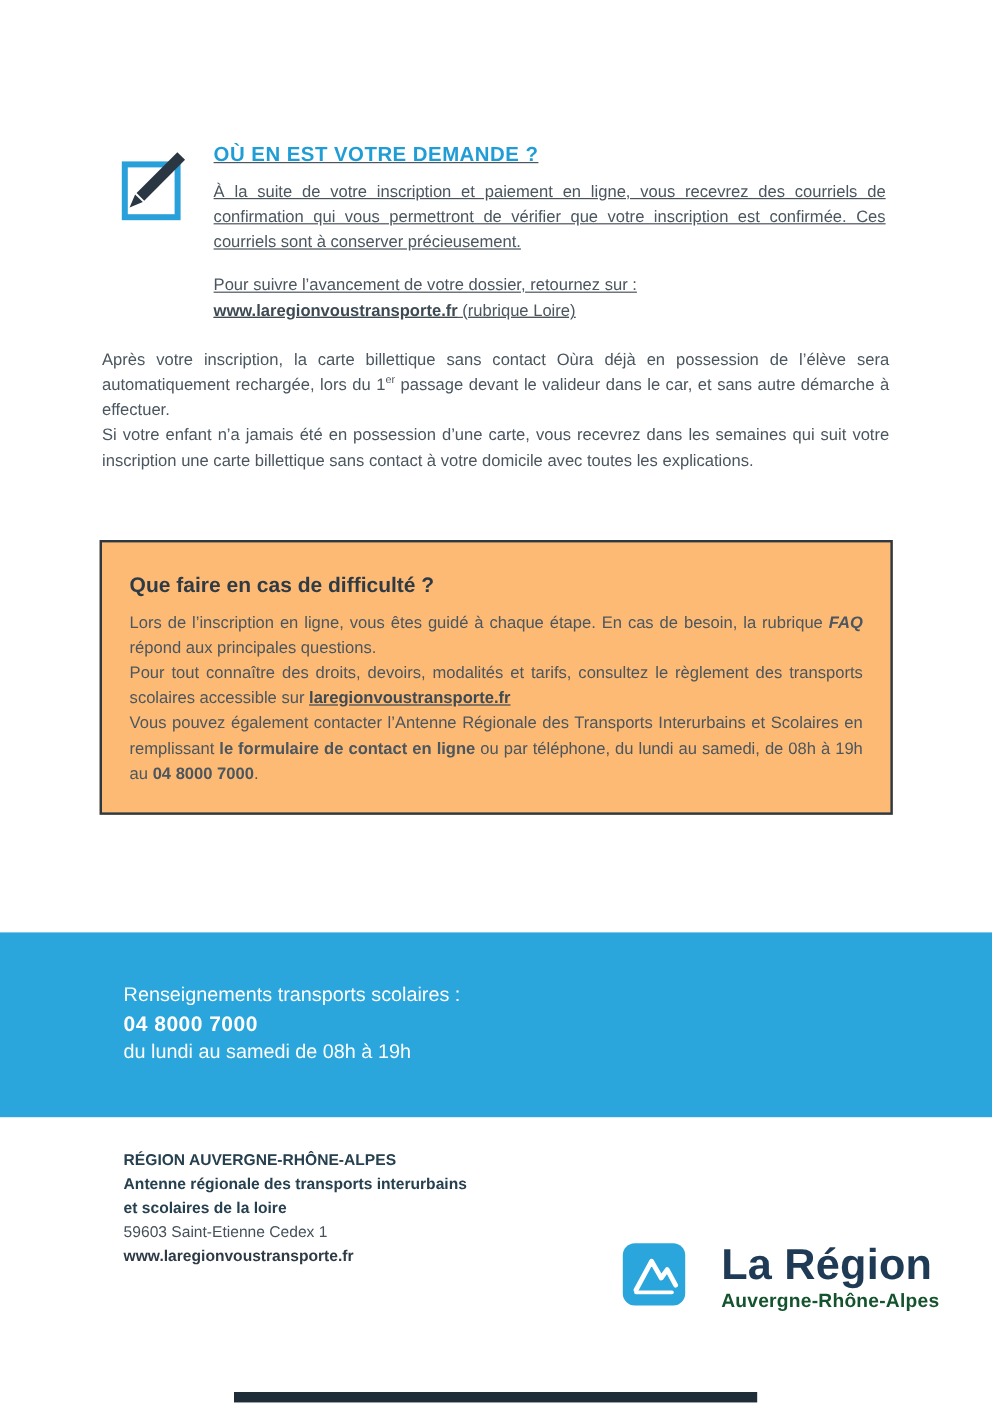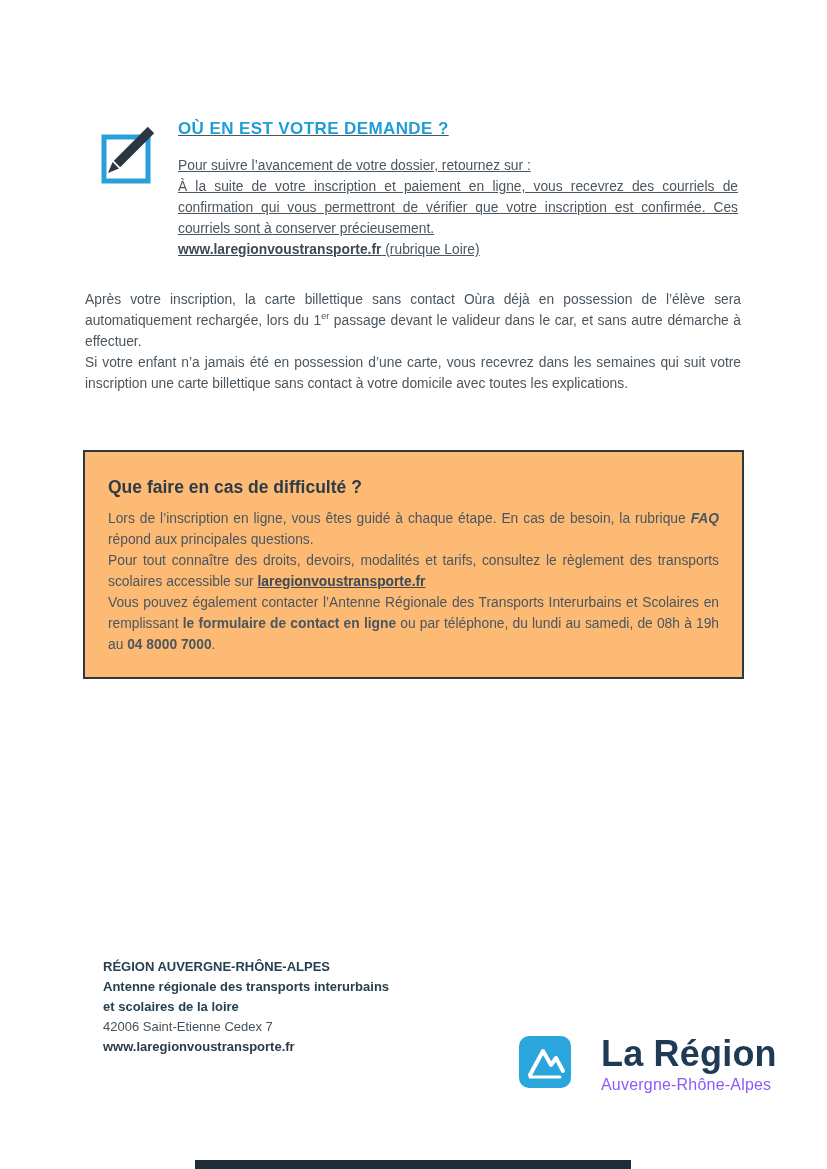--- a/index.html
+++ b/index.html
@@ -54,21 +54,21 @@
 
   
   .footer { position: absolute; left: 0; top: 955px; width: 827px; height: 200px; }
   .footer-text { position: absolute; left: 103px; top: 2px; font-size: 13px; line-height: 20px; color: #46525B; }
   .footer-text .line-bold { font-weight: bold; color: #27404F; }
   .footer-text .line-site { font-weight: bold; color: #2E3B46; cursor: pointer; }
 
   .footer-logo { position: absolute; left: 518px; top: 80px; display: flex; align-items: flex-start; gap: 29px; }
   .logo-icon { width: 54px; height: 54px; flex: 0 0 auto; }
   .logo-title { font-size: 36px; font-weight: bold; color: #1E3A55; line-height: 38px; letter-spacing: .2px; }
-  .logo-subtitle { font-size: 16px; color: #8b5cf6; line-height: 19px; margin-top: 2px; letter-spacing: .2px; }
+  .logo-subtitle { font-size: 16px; color: #14532d; line-height: 19px; margin-top: 2px; letter-spacing: .2px; font-weight: bold; }
 
   .bottom-strip {
     position: absolute; left: 195px; bottom: 0; width: 436px; height: 9px;
     background: #1F2D39;
   }
 </style>
 </head>
 <body>
 
 <div class="page">
@@ -76,22 +76,22 @@
   <section class="status-section">
     <span class="status-icon">
       <svg viewBox="0 0 70 70" width="70" height="70" aria-hidden="true">
         <rect x="9" y="17" width="44" height="44" fill="none" stroke="#2AA0DB" stroke-width="5"></rect>
         <polygon points="25.2,47.2 59.2,13.2 52.8,6.8 18.8,40.8" fill="#2A3642"></polygon>
         <polygon points="24,48.4 17.6,42 13,53 " fill="#2A3642"></polygon>
       </svg>
     </span>
     <div class="status-content">
       <h1 class="status-heading">OÙ EN EST VOTRE DEMANDE ?</h1>
+      <p class="body-text justify">À la suite de votre inscription et paiement en ligne, vous recevrez des courriels de confirmation qui vous permettront de vérifier que votre inscription est confirmée. Ces courriels sont à conserver précieusement.</p>
       <p class="body-text status-follow">Pour suivre l’avancement de votre dossier, retournez sur :</p>
-      <p class="body-text justify">À la suite de votre inscription et paiement en ligne, vous recevrez des courriels de confirmation qui vous permettront de vérifier que votre inscription est confirmée. Ces courriels sont à conserver précieusement.</p>
       <p class="body-text status-linkline">
         <a class="link-bold">www.laregionvoustransporte.fr</a>
         <span>(rubrique Loire)</span>
       </p>
     </div>
   </section>
 
   <section class="info-section">
     <p class="body-text justify">
       <span>Après votre inscription, la carte billettique sans contact Oùra déjà en possession de l’élève sera automatiquement rechargée, lors du 1</span><sup>er</sup><span> passage devant le valideur dans le car, et sans autre démarche à effectuer.</span>
@@ -107,27 +107,32 @@
       </p>
       <p>
         <span>Pour tout connaître des droits, devoirs, modalités et tarifs, consultez le règlement des transports scolaires accessible sur </span><a class="box-link">laregionvoustransporte.fr</a>
       </p>
       <p>
         <span>Vous pouvez également contacter l’Antenne Régionale des Transports Interurbains et Scolaires en remplissant </span><span class="bold">le formulaire de contact en ligne</span><span> ou par téléphone, du lundi au samedi, de 08h à 19h au </span><span class="bold">04 8000 7000</span><span>.</span>
       </p>
     </div>
   </section>
 
+  <section class="banner">
+    <p>Renseignements transports scolaires :</p>
+    <p class="banner-phone">04 8000 7000</p>
+    <p>du lundi au samedi de 08h à 19h</p>
+  </section>
 
   <footer class="footer">
     <div class="footer-text">
       <div class="line-bold">RÉGION AUVERGNE-RHÔNE-ALPES</div>
       <div class="line-bold">Antenne régionale des transports interurbains</div>
       <div class="line-bold">et scolaires de la loire</div>
-      <div>42006 Saint-Etienne Cedex 7</div>
+      <div>59603 Saint-Etienne Cedex 1</div>
       <a class="line-site">www.laregionvoustransporte.fr</a>
     </div>
 
     <div class="footer-logo">
       <span class="logo-icon">
         <svg viewBox="0 0 54 54" width="54" height="54" aria-hidden="true">
           <rect x="1" y="1" width="52" height="52" rx="10" fill="#2BA6DC"></rect>
           <path d="M12 40 L25 16 L33 30 L38 23 L45 36" fill="none" stroke="#ffffff" stroke-width="4" stroke-linejoin="round" stroke-linecap="round"></path>
           <line x1="12" y1="42" x2="42" y2="42" stroke="#ffffff" stroke-width="3" stroke-linecap="round"></line>
         </svg>

